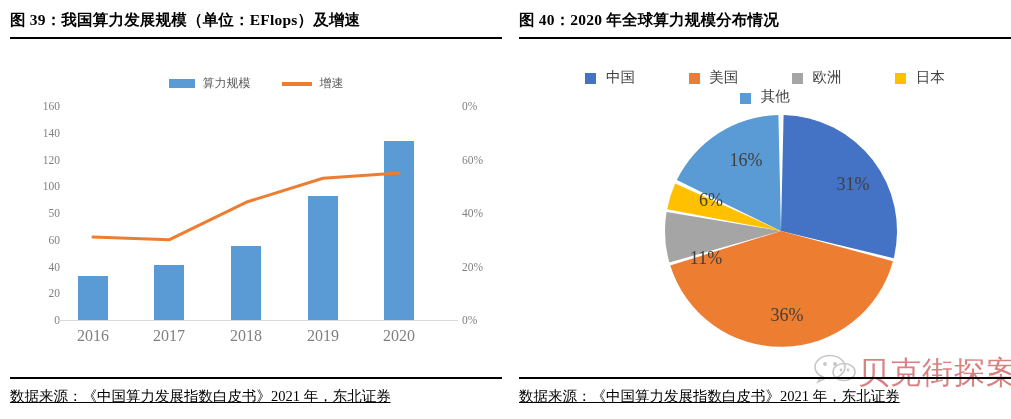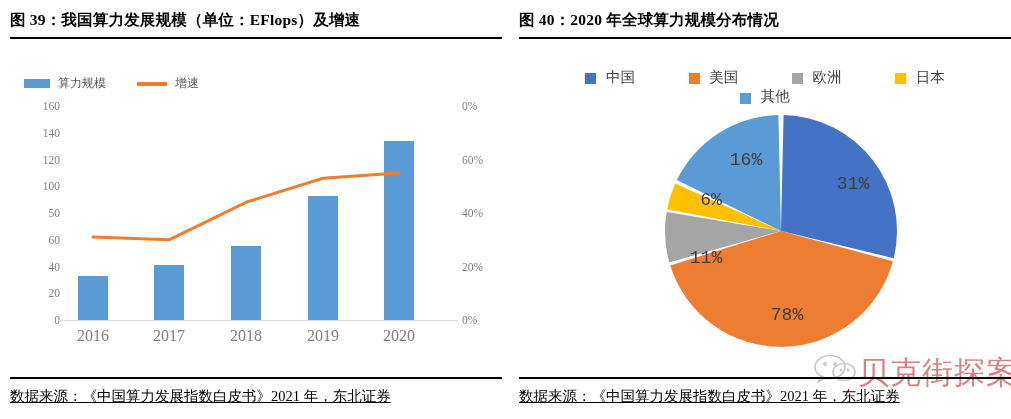--- a/index.html
+++ b/index.html
@@ -124,20 +124,21 @@
     bottom: 0;
     width: 30px;
     transform: translateX(-50%);
     background: #5b9bd5;
   }
   .legend {
     position: absolute;
     top: 20px;
     left: 0;
     width: 492px;
+    text-align: center;
     font-size: 12px;
     color: #595959;
   }
   .legend-item {
     display: inline-block;
     margin: 0 14px;
     vertical-align: middle;
     white-space: nowrap;
   }
   .legend-swatch-bar {
@@ -181,21 +182,21 @@
     left: 0;
     top: 0;
     width: 492px;
     height: 419px;
   }
   .pie-label {
     position: absolute;
     transform: translate(-50%, -50%);
     font-size: 18px;
     color: #3f3f3f;
-    font-family: Liberation Mono, monospace;
+    font-family: Liberation Serif, serif;
     white-space: nowrap;
   }
   .watermark {
     position: absolute;
     left: 295px;
     top: 352px;
     width: 200px;
     height: 34px;
     opacity: 0.55;
     pointer-events: none;
@@ -313,21 +314,21 @@
 
           <path d="M 2.6 -115.97 A 116 116 0 0 1 112.77 27.21 L 0 0 Z" fill="#4472c4"></path>
           <path d="M 111.92 30.24 A 116 116 0 0 1 -110.75 34.45 L 0 0 Z" fill="#ed7d31"></path>
           <path d="M -111.67 31.39 A 116 116 0 0 1 -114.43 -18.94 L 0 0 Z" fill="#a5a5a5"></path>
           <path d="M -113.85 -21.83 A 116 116 0 0 1 -105.85 -47.54 L 0 0 Z" fill="#ffc000"></path>
           <path d="M -104.11 -50.96 A 116 116 0 0 1 -2.6 -115.97 L 0 0 Z" fill="#5b9bd5"></path>
         </g>
       </svg>
 
       <div class="pie-label" style="left:334px;top:184px">31%</div>
-      <div class="pie-label" style="left:268px;top:315px">78%</div>
+      <div class="pie-label" style="left:268px;top:315px">36%</div>
       <div class="pie-label" style="left:187px;top:258px">11%</div>
       <div class="pie-label" style="left:192px;top:200px">6%</div>
       <div class="pie-label" style="left:227px;top:160px">16%</div>
     </div>
 
     <div class="watermark">
       <svg width="42" height="30" viewBox="0 0 42 30" style="position:absolute;left:0;top:2px">
         <ellipse cx="16" cy="13" rx="15" ry="11.5" fill="none" stroke="#9a9a9a" stroke-width="1.6"></ellipse>
         <path d="M 7 22 L 4 28 L 11 24.5 Z" fill="none" stroke="#9a9a9a" stroke-width="1.6"></path>
         <circle cx="11" cy="10" r="1.9" fill="#9a9a9a"></circle>

